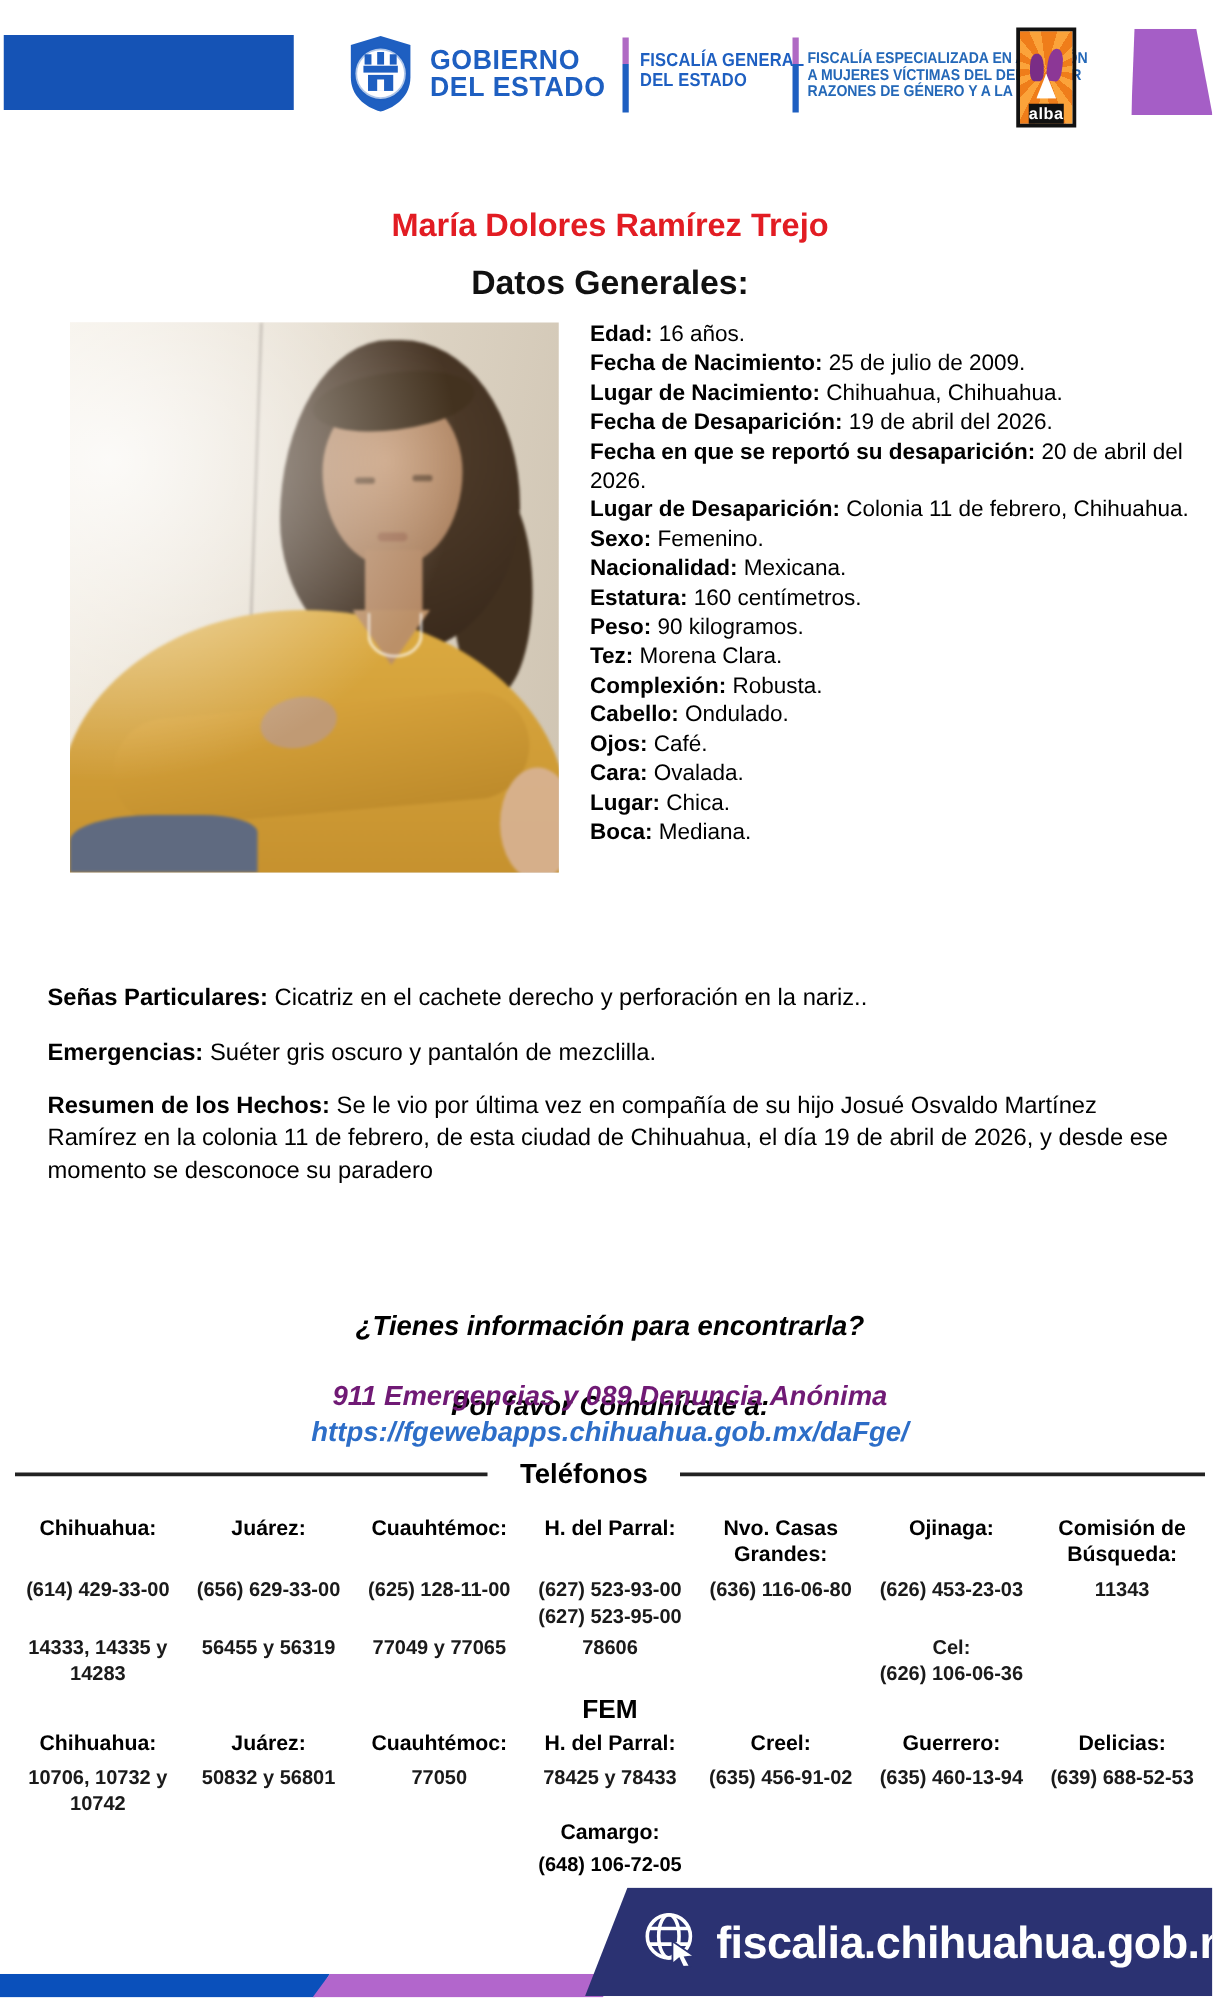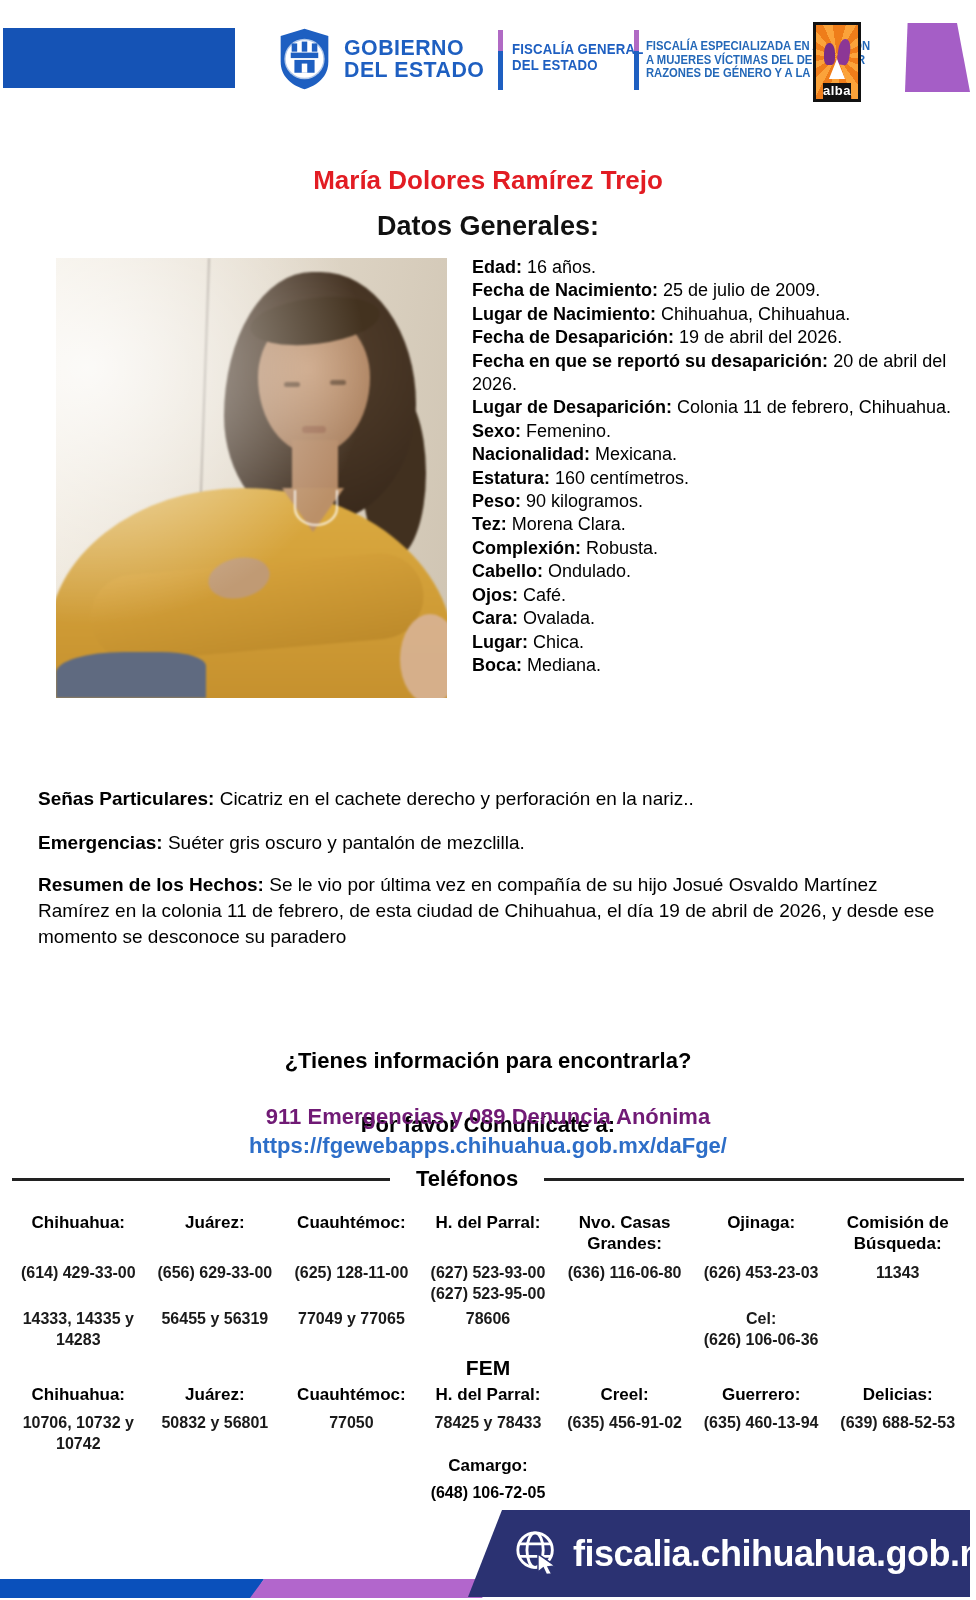--- a/index.html
+++ b/index.html
@@ -72,21 +72,21 @@
   
   .data-list{position:absolute;left:472px;top:256px;width:490px;font-size:18px;line-height:23.4px;}
   .data-list b{font-weight:bold;}
 
   
   .para{position:absolute;left:38px;width:906px;font-size:19px;line-height:26px;}
   .senas{top:786px;} .vestimenta{top:830px;} .resumen{top:872px;}
   .para b{font-weight:bold;}
 
   
-  .contact{font-weight:bold;font-size:22px;}
+  .contact{font-weight:bold;font-size:22px;font-style:italic;}
   .c1{top:1048px;} .c2{top:1112px;}
   .c3{top:1104px;color:#701a75;}
   .c4{top:1133px;color:#2d6ec8;}
 
   
   .tel-divider{position:absolute;left:0;right:0;top:1166px;display:flex;align-items:center;}
   .tel-divider .line{height:0;border-top:3px solid #222;}
   .tel-divider .l{flex:0 0 378px;margin-left:12px;}
   .tel-divider .r{flex:1;margin-right:12px;}
   .tel-divider .lbl{padding:0 26px;font-size:22px;font-weight:bold;}

